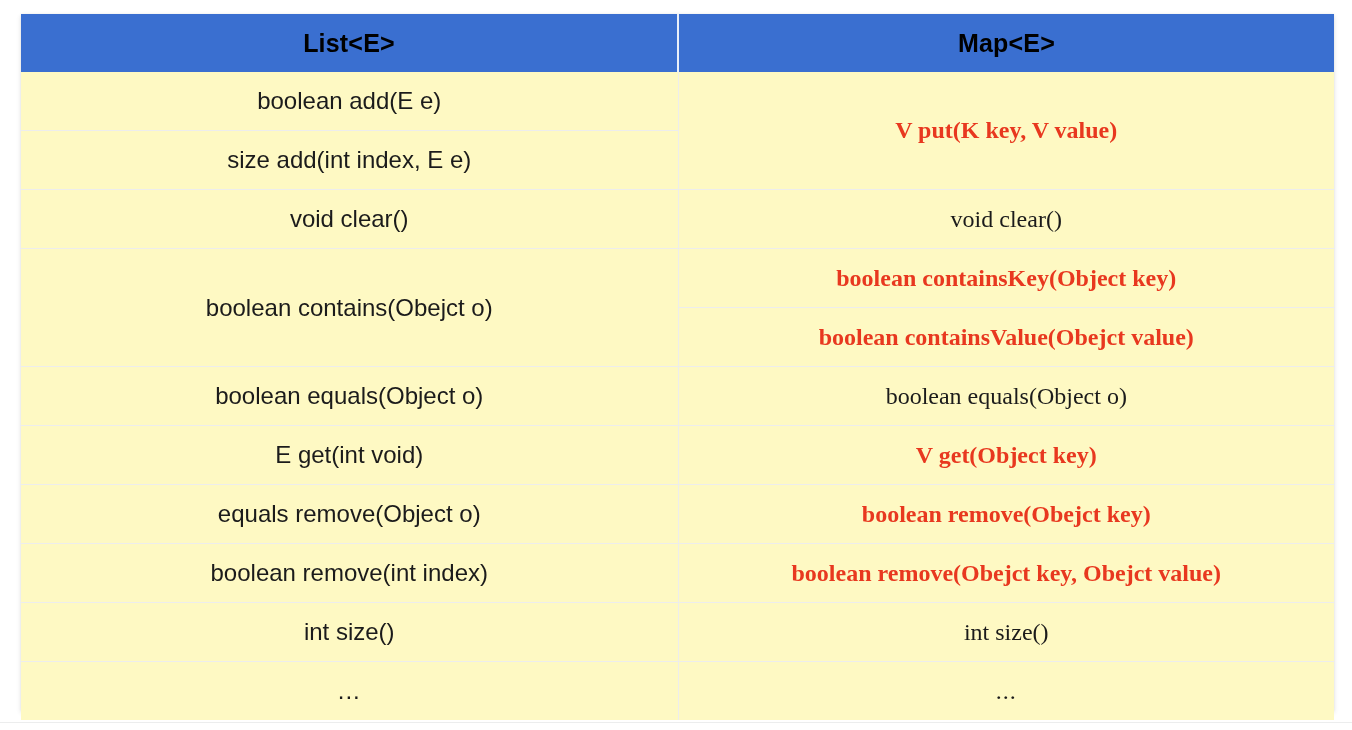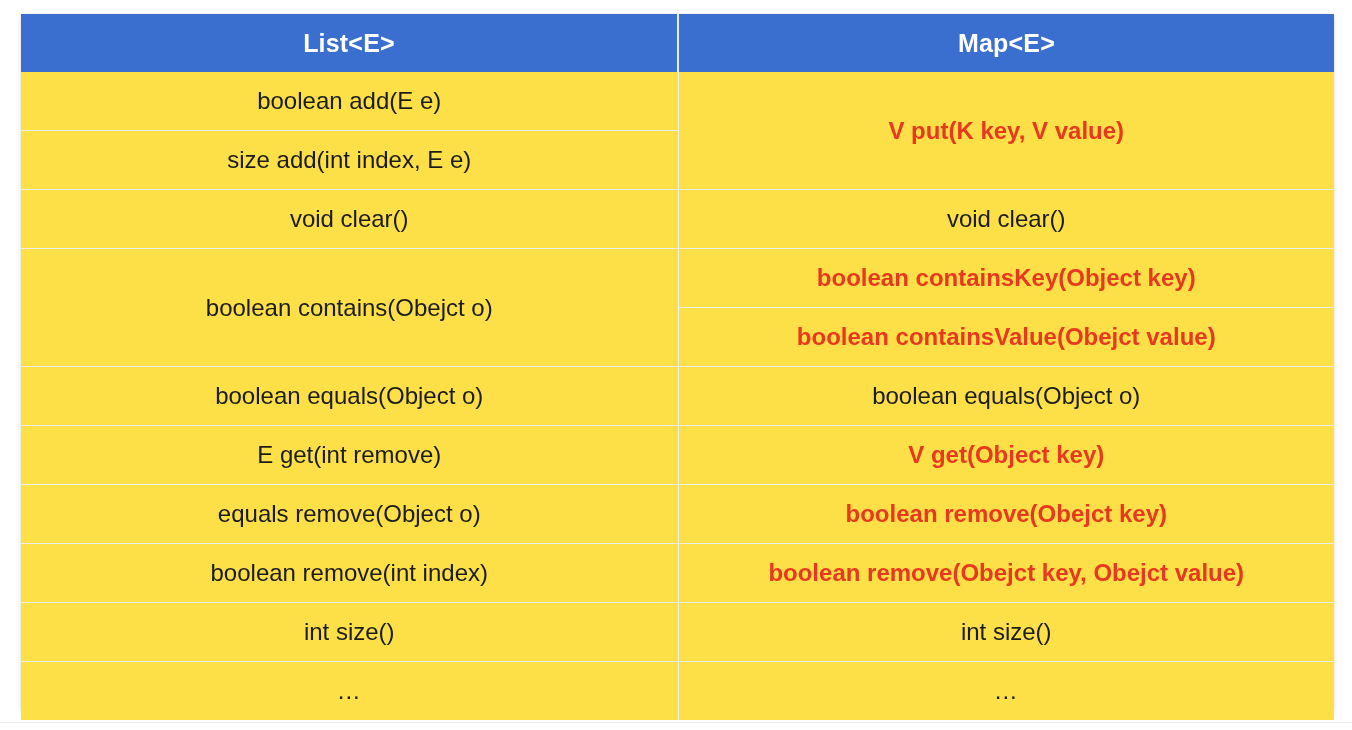--- a/index.html
+++ b/index.html
@@ -41,48 +41,49 @@
     table-layout: fixed;
     width: 1313px;
     height: 697px;
   }
 
   table.cmp col.c-left  { width: 657px; }
   table.cmp col.c-right { width: 656px; }
 
   table.cmp th {
     background: #3a6fd0;
-    color: #ffffff;
+    color: #000000;
     font-size: 25px;
     font-weight: bold;
     text-align: center;
     height: 58px;
     padding: 0 6px;
     border: none;
     letter-spacing: 0.2px;
     margin-top: 48px;
   }
   table.cmp th.hdr-left {
     border-right: 2px solid #e9eff9;
   }
 
   table.cmp td {
-    background: #fde047;
+    background: #fef9c3;
     text-align: center;
     vertical-align: middle;
     height: 58px;
     padding: 0 10px;
     font-size: 24px;
     color: #1b1b1b;
     border-bottom: 1px solid #ededed;
     border-right: 1px solid #ededed;
     white-space: nowrap;
   }
   table.cmp td.col-right {
     border-right: none;
+    font-family: Liberation Serif, serif;
   }
   table.cmp tr:last-child td {
     border-bottom: none;
   }
 
   table.cmp td.accent {
     color: #e8381f;
     font-weight: bold;
   }
 
@@ -124,21 +125,21 @@
           <td class="col-right accent">boolean containsKey(Object key)</td>
         </tr>
         <tr>
           <td class="col-right accent">boolean containsValue(Obejct value)</td>
         </tr>
         <tr>
           <td class="col-left">boolean equals(Object o)</td>
           <td class="col-right">boolean equals(Object o)</td>
         </tr>
         <tr>
-          <td class="col-left">E get(int remove)</td>
+          <td class="col-left">E get(int void)</td>
           <td class="col-right accent">V get(Object key)</td>
         </tr>
         <tr>
           <td class="col-left">equals remove(Object o)</td>
           <td class="col-right accent">boolean remove(Obejct key)</td>
         </tr>
         <tr>
           <td class="col-left">boolean remove(int index)</td>
           <td class="col-right accent">boolean remove(Obejct key, Obejct value)</td>
         </tr>

